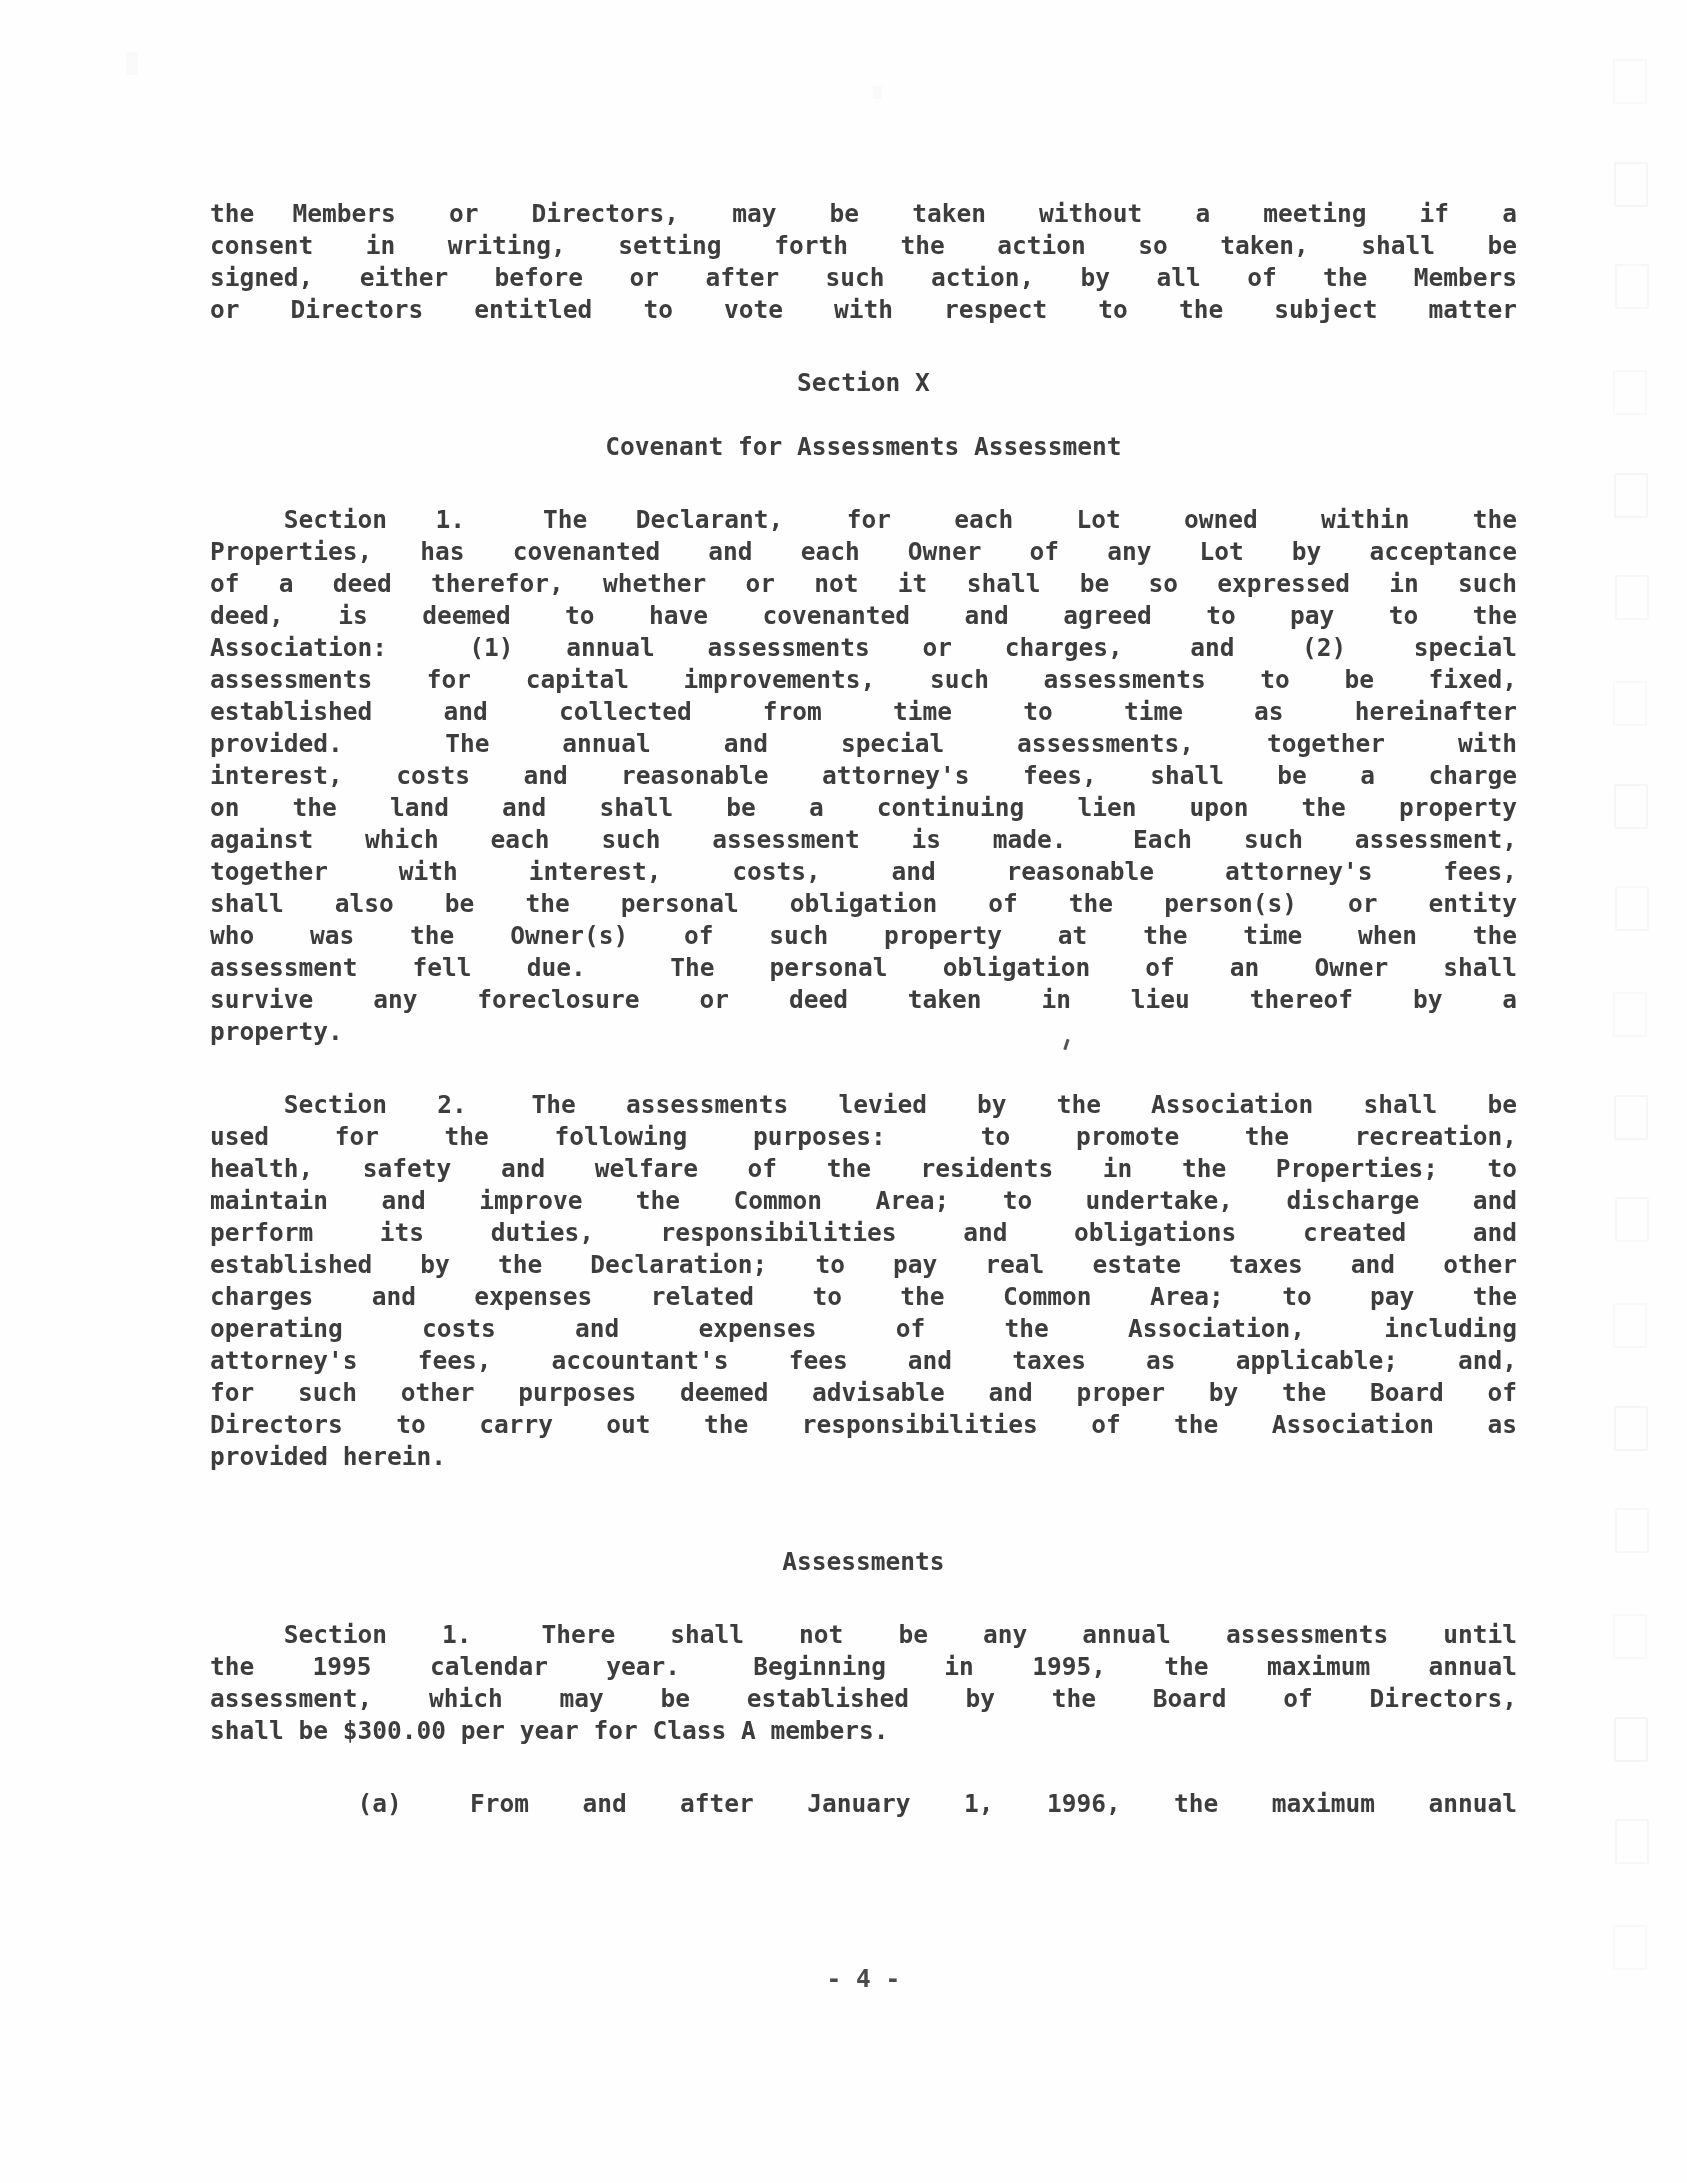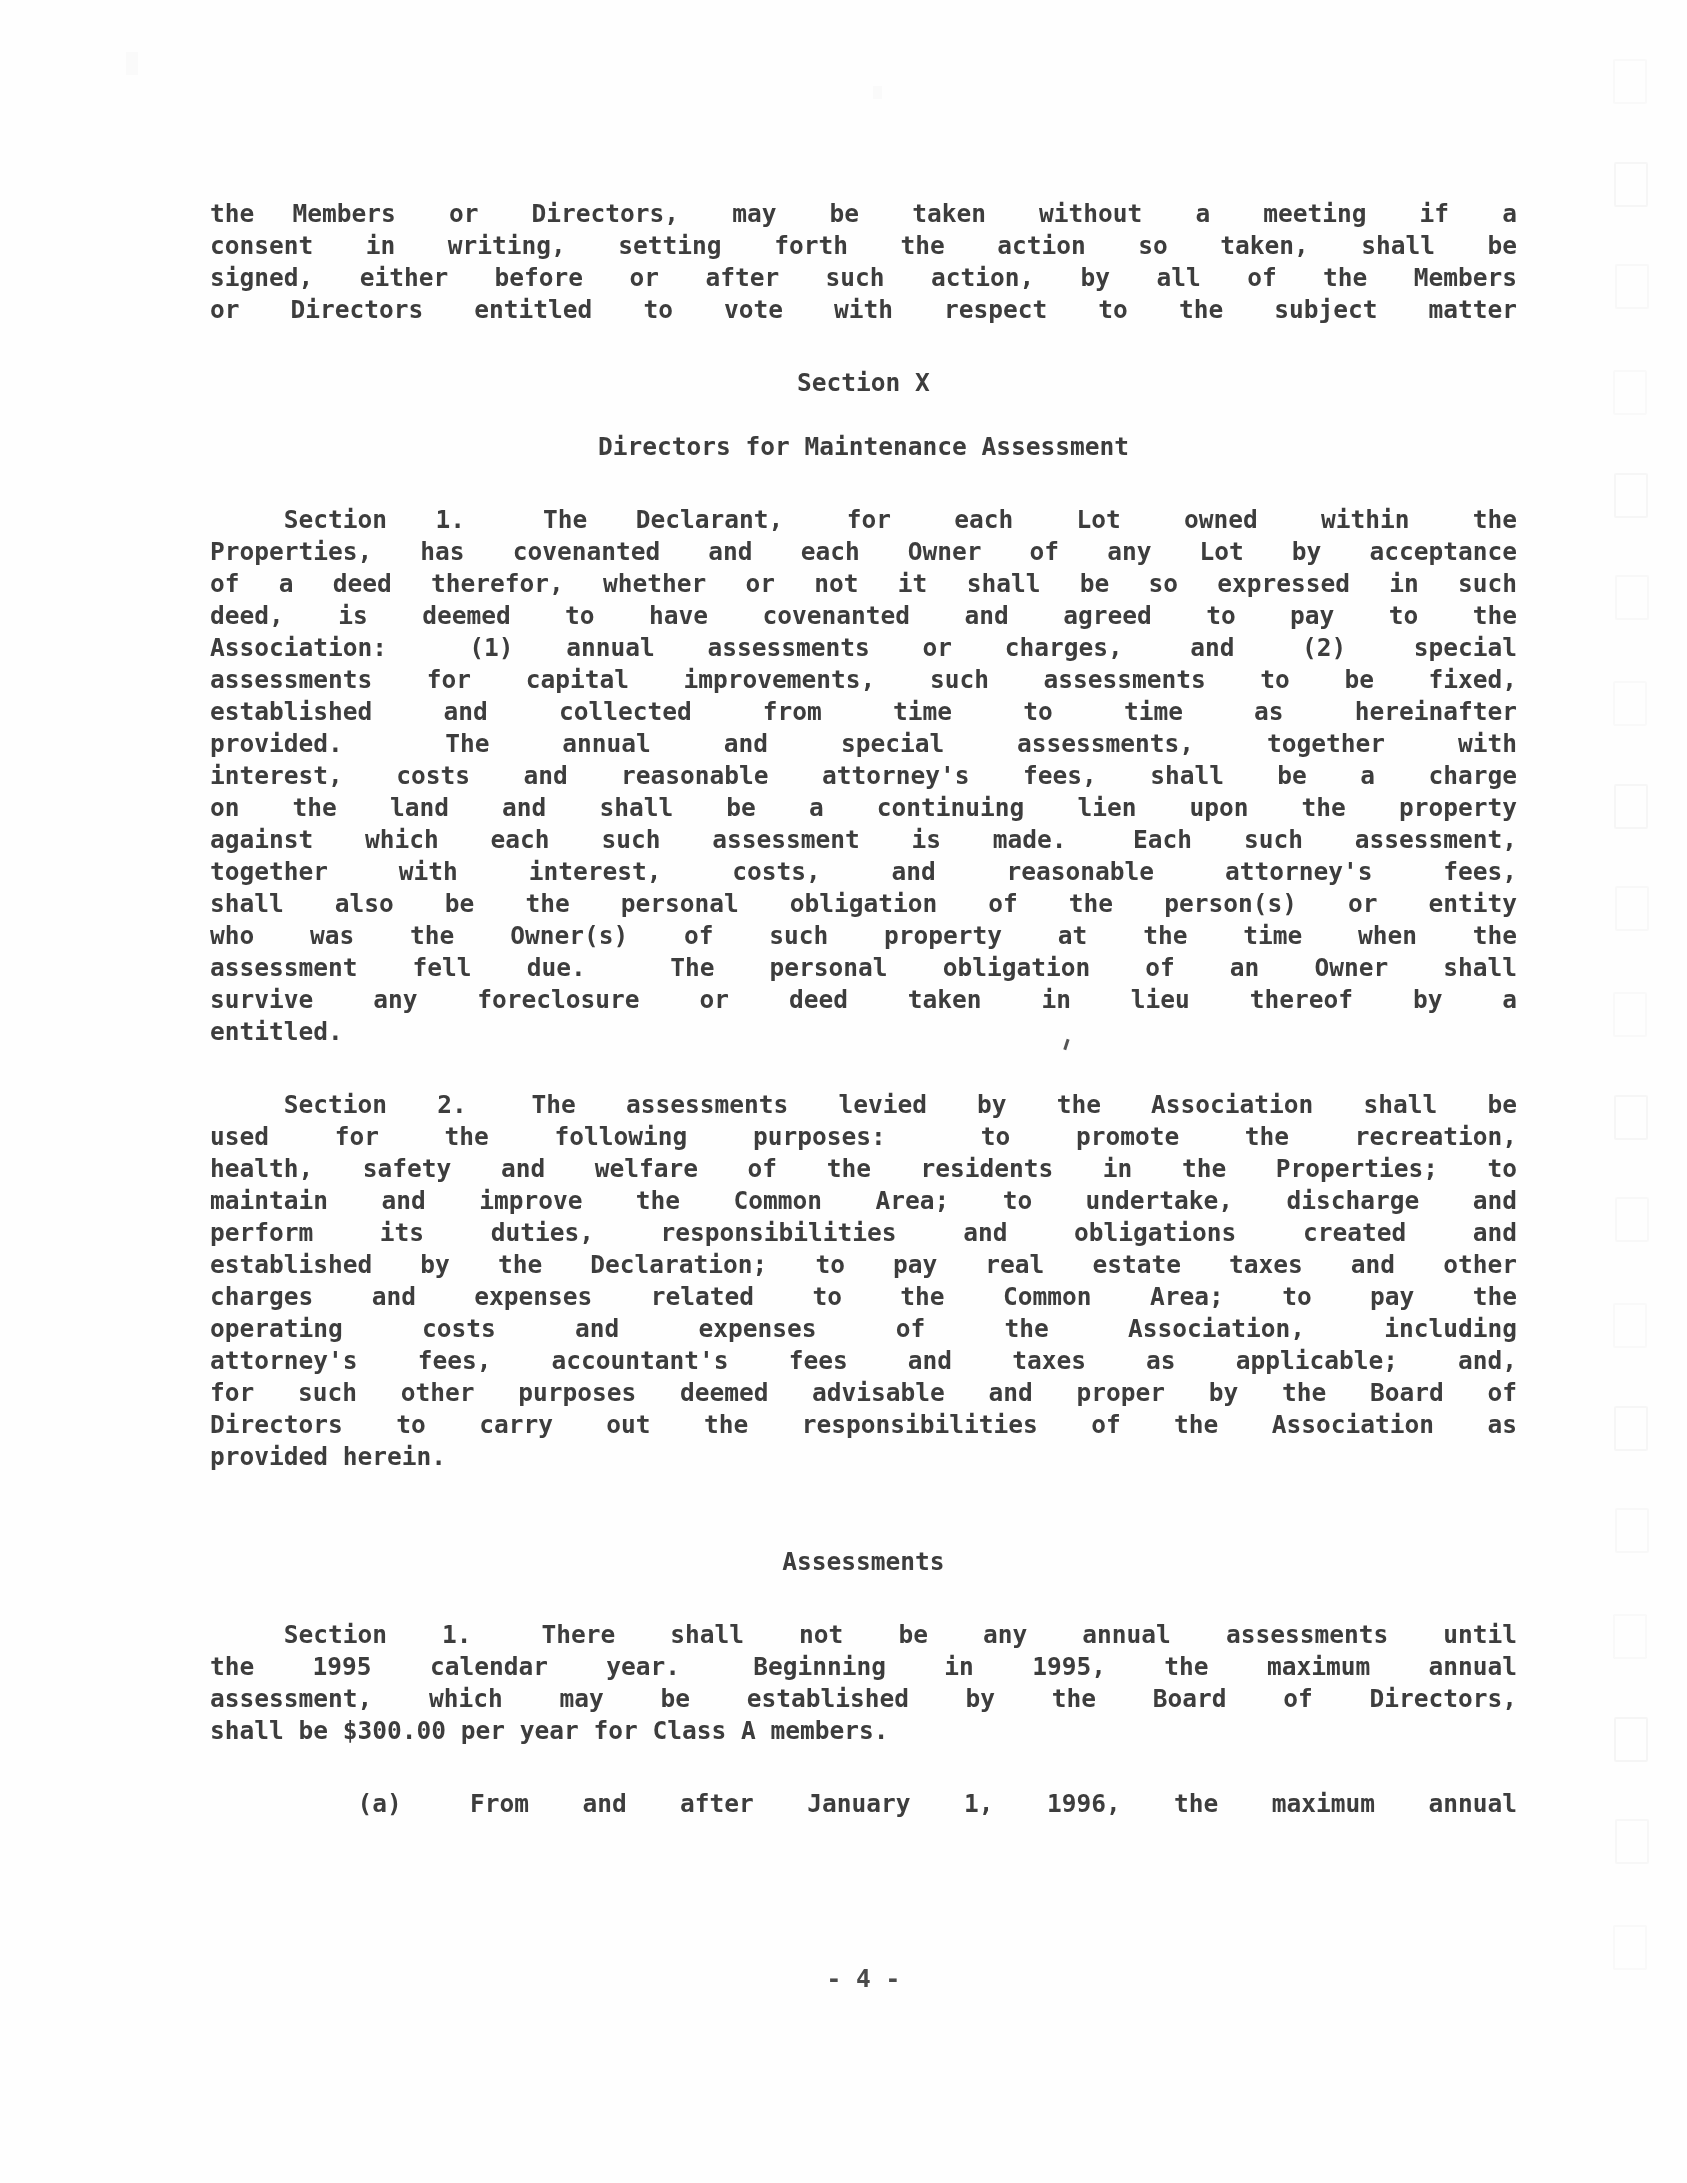--- a/index.html
+++ b/index.html
@@ -125,39 +125,39 @@
 
   <div class="content">
       <div style="height: 198px;"></div>
       <div class="tline" style="display: flex; width: 1307px;"><span style="white-space: pre; flex: 0 0 auto;">the</span><span style="white-space: pre; flex: 1 1 auto; min-width: 14.6px;"> </span><span style="white-space: pre; flex: 0 0 auto;">Members</span><span style="white-space: pre; flex: 1 1 auto; min-width: 29px;">  </span><span style="white-space: pre; flex: 0 0 auto;">or</span><span style="white-space: pre; flex: 1 1 auto; min-width: 29px;">  </span><span style="white-space: pre; flex: 0 0 auto;">Directors,</span><span style="white-space: pre; flex: 1 1 auto; min-width: 29px;">  </span><span style="white-space: pre; flex: 0 0 auto;">may</span><span style="white-space: pre; flex: 1 1 auto; min-width: 29px;">  </span><span style="white-space: pre; flex: 0 0 auto;">be</span><span style="white-space: pre; flex: 1 1 auto; min-width: 29px;">  </span><span style="white-space: pre; flex: 0 0 auto;">taken</span><span style="white-space: pre; flex: 1 1 auto; min-width: 29px;">  </span><span style="white-space: pre; flex: 0 0 auto;">without</span><span style="white-space: pre; flex: 1 1 auto; min-width: 29px;">  </span><span style="white-space: pre; flex: 0 0 auto;">a</span><span style="white-space: pre; flex: 1 1 auto; min-width: 29px;">  </span><span style="white-space: pre; flex: 0 0 auto;">meeting</span><span style="white-space: pre; flex: 1 1 auto; min-width: 29px;">  </span><span style="white-space: pre; flex: 0 0 auto;">if</span><span style="white-space: pre; flex: 1 1 auto; min-width: 29px;">  </span><span style="white-space: pre; flex: 0 0 auto;">a</span></div>
       <div class="tline" style="display: flex; width: 1307px;"><span style="white-space: pre; flex: 0 0 auto;">consent</span><span style="white-space: pre; flex: 1 1 auto; min-width: 29px;">  </span><span style="white-space: pre; flex: 0 0 auto;">in</span><span style="white-space: pre; flex: 1 1 auto; min-width: 29px;">  </span><span style="white-space: pre; flex: 0 0 auto;">writing,</span><span style="white-space: pre; flex: 1 1 auto; min-width: 29px;">  </span><span style="white-space: pre; flex: 0 0 auto;">setting</span><span style="white-space: pre; flex: 1 1 auto; min-width: 29px;">  </span><span style="white-space: pre; flex: 0 0 auto;">forth</span><span style="white-space: pre; flex: 1 1 auto; min-width: 29px;">  </span><span style="white-space: pre; flex: 0 0 auto;">the</span><span style="white-space: pre; flex: 1 1 auto; min-width: 29px;">  </span><span style="white-space: pre; flex: 0 0 auto;">action</span><span style="white-space: pre; flex: 1 1 auto; min-width: 29px;">  </span><span style="white-space: pre; flex: 0 0 auto;">so</span><span style="white-space: pre; flex: 1 1 auto; min-width: 29px;">  </span><span style="white-space: pre; flex: 0 0 auto;">taken,</span><span style="white-space: pre; flex: 1 1 auto; min-width: 29px;">  </span><span style="white-space: pre; flex: 0 0 auto;">shall</span><span style="white-space: pre; flex: 1 1 auto; min-width: 29px;">  </span><span style="white-space: pre; flex: 0 0 auto;">be</span></div>
       <div class="tline" style="display: flex; width: 1307px;"><span style="white-space: pre; flex: 0 0 auto;">signed,</span><span style="white-space: pre; flex: 1 1 auto; min-width: 29px;">  </span><span style="white-space: pre; flex: 0 0 auto;">either</span><span style="white-space: pre; flex: 1 1 auto; min-width: 29px;">  </span><span style="white-space: pre; flex: 0 0 auto;">before</span><span style="white-space: pre; flex: 1 1 auto; min-width: 29px;">  </span><span style="white-space: pre; flex: 0 0 auto;">or</span><span style="white-space: pre; flex: 1 1 auto; min-width: 29px;">  </span><span style="white-space: pre; flex: 0 0 auto;">after</span><span style="white-space: pre; flex: 1 1 auto; min-width: 29px;">  </span><span style="white-space: pre; flex: 0 0 auto;">such</span><span style="white-space: pre; flex: 1 1 auto; min-width: 29px;">  </span><span style="white-space: pre; flex: 0 0 auto;">action,</span><span style="white-space: pre; flex: 1 1 auto; min-width: 29px;">  </span><span style="white-space: pre; flex: 0 0 auto;">by</span><span style="white-space: pre; flex: 1 1 auto; min-width: 29px;">  </span><span style="white-space: pre; flex: 0 0 auto;">all</span><span style="white-space: pre; flex: 1 1 auto; min-width: 29px;">  </span><span style="white-space: pre; flex: 0 0 auto;">of</span><span style="white-space: pre; flex: 1 1 auto; min-width: 29px;">  </span><span style="white-space: pre; flex: 0 0 auto;">the</span><span style="white-space: pre; flex: 1 1 auto; min-width: 29px;">  </span><span style="white-space: pre; flex: 0 0 auto;">Members</span></div>
       <div class="tline" style="display: flex; width: 1307px;"><span style="white-space: pre; flex: 0 0 auto;">or</span><span style="white-space: pre; flex: 1 1 auto; min-width: 29px;">  </span><span style="white-space: pre; flex: 0 0 auto;">Directors</span><span style="white-space: pre; flex: 1 1 auto; min-width: 29px;">  </span><span style="white-space: pre; flex: 0 0 auto;">entitled</span><span style="white-space: pre; flex: 1 1 auto; min-width: 29px;">  </span><span style="white-space: pre; flex: 0 0 auto;">to</span><span style="white-space: pre; flex: 1 1 auto; min-width: 29px;">  </span><span style="white-space: pre; flex: 0 0 auto;">vote</span><span style="white-space: pre; flex: 1 1 auto; min-width: 29px;">  </span><span style="white-space: pre; flex: 0 0 auto;">with</span><span style="white-space: pre; flex: 1 1 auto; min-width: 29px;">  </span><span style="white-space: pre; flex: 0 0 auto;">respect</span><span style="white-space: pre; flex: 1 1 auto; min-width: 29px;">  </span><span style="white-space: pre; flex: 0 0 auto;">to</span><span style="white-space: pre; flex: 1 1 auto; min-width: 29px;">  </span><span style="white-space: pre; flex: 0 0 auto;">the</span><span style="white-space: pre; flex: 1 1 auto; min-width: 29px;">  </span><span style="white-space: pre; flex: 0 0 auto;">subject</span><span style="white-space: pre; flex: 1 1 auto; min-width: 29px;">  </span><span style="white-space: pre; flex: 0 0 auto;">matter</span></div>
       <div class="vgap-lg"></div>
       <div class="centered">Section X</div>
       <div class="vgap-md"></div>
-      <div class="centered">Directors for Maintenance Assessment</div>
+      <div class="centered">Covenant for Assessments Assessment</div>
       <div class="vgap-lg"></div>
       <div class="tline" style="display: flex; width: 1307px;"><span style="white-space: pre; flex: 0 0 auto;">     </span><span style="white-space: pre; flex: 0 0 auto;">Section</span><span style="white-space: pre; flex: 1 1 auto; min-width: 14.6px;"> </span><span style="white-space: pre; flex: 0 0 auto;">1.</span><span style="white-space: pre; flex: 1 1 auto; min-width: 44px;">   </span><span style="white-space: pre; flex: 0 0 auto;">The</span><span style="white-space: pre; flex: 1 1 auto; min-width: 14.6px;"> </span><span style="white-space: pre; flex: 0 0 auto;">Declarant,</span><span style="white-space: pre; flex: 1 1 auto; min-width: 29px;">  </span><span style="white-space: pre; flex: 0 0 auto;">for</span><span style="white-space: pre; flex: 1 1 auto; min-width: 29px;">  </span><span style="white-space: pre; flex: 0 0 auto;">each</span><span style="white-space: pre; flex: 1 1 auto; min-width: 29px;">  </span><span style="white-space: pre; flex: 0 0 auto;">Lot</span><span style="white-space: pre; flex: 1 1 auto; min-width: 29px;">  </span><span style="white-space: pre; flex: 0 0 auto;">owned</span><span style="white-space: pre; flex: 1 1 auto; min-width: 29px;">  </span><span style="white-space: pre; flex: 0 0 auto;">within</span><span style="white-space: pre; flex: 1 1 auto; min-width: 29px;">  </span><span style="white-space: pre; flex: 0 0 auto;">the</span></div>
       <div class="tline" style="display: flex; width: 1307px;"><span style="white-space: pre; flex: 0 0 auto;">Properties,</span><span style="white-space: pre; flex: 1 1 auto; min-width: 14.6px;"> </span><span style="white-space: pre; flex: 0 0 auto;">has</span><span style="white-space: pre; flex: 1 1 auto; min-width: 14.6px;"> </span><span style="white-space: pre; flex: 0 0 auto;">covenanted</span><span style="white-space: pre; flex: 1 1 auto; min-width: 14.6px;"> </span><span style="white-space: pre; flex: 0 0 auto;">and</span><span style="white-space: pre; flex: 1 1 auto; min-width: 14.6px;"> </span><span style="white-space: pre; flex: 0 0 auto;">each</span><span style="white-space: pre; flex: 1 1 auto; min-width: 14.6px;"> </span><span style="white-space: pre; flex: 0 0 auto;">Owner</span><span style="white-space: pre; flex: 1 1 auto; min-width: 14.6px;"> </span><span style="white-space: pre; flex: 0 0 auto;">of</span><span style="white-space: pre; flex: 1 1 auto; min-width: 14.6px;"> </span><span style="white-space: pre; flex: 0 0 auto;">any</span><span style="white-space: pre; flex: 1 1 auto; min-width: 14.6px;"> </span><span style="white-space: pre; flex: 0 0 auto;">Lot</span><span style="white-space: pre; flex: 1 1 auto; min-width: 14.6px;"> </span><span style="white-space: pre; flex: 0 0 auto;">by</span><span style="white-space: pre; flex: 1 1 auto; min-width: 14.6px;"> </span><span style="white-space: pre; flex: 0 0 auto;">acceptance</span></div>
       <div class="tline" style="display: flex; width: 1307px;"><span style="white-space: pre; flex: 0 0 auto;">of</span><span style="white-space: pre; flex: 1 1 auto; min-width: 14.6px;"> </span><span style="white-space: pre; flex: 0 0 auto;">a</span><span style="white-space: pre; flex: 1 1 auto; min-width: 14.6px;"> </span><span style="white-space: pre; flex: 0 0 auto;">deed</span><span style="white-space: pre; flex: 1 1 auto; min-width: 14.6px;"> </span><span style="white-space: pre; flex: 0 0 auto;">therefor,</span><span style="white-space: pre; flex: 1 1 auto; min-width: 14.6px;"> </span><span style="white-space: pre; flex: 0 0 auto;">whether</span><span style="white-space: pre; flex: 1 1 auto; min-width: 14.6px;"> </span><span style="white-space: pre; flex: 0 0 auto;">or</span><span style="white-space: pre; flex: 1 1 auto; min-width: 14.6px;"> </span><span style="white-space: pre; flex: 0 0 auto;">not</span><span style="white-space: pre; flex: 1 1 auto; min-width: 14.6px;"> </span><span style="white-space: pre; flex: 0 0 auto;">it</span><span style="white-space: pre; flex: 1 1 auto; min-width: 14.6px;"> </span><span style="white-space: pre; flex: 0 0 auto;">shall</span><span style="white-space: pre; flex: 1 1 auto; min-width: 14.6px;"> </span><span style="white-space: pre; flex: 0 0 auto;">be</span><span style="white-space: pre; flex: 1 1 auto; min-width: 14.6px;"> </span><span style="white-space: pre; flex: 0 0 auto;">so</span><span style="white-space: pre; flex: 1 1 auto; min-width: 14.6px;"> </span><span style="white-space: pre; flex: 0 0 auto;">expressed</span><span style="white-space: pre; flex: 1 1 auto; min-width: 14.6px;"> </span><span style="white-space: pre; flex: 0 0 auto;">in</span><span style="white-space: pre; flex: 1 1 auto; min-width: 14.6px;"> </span><span style="white-space: pre; flex: 0 0 auto;">such</span></div>
       <div class="tline" style="display: flex; width: 1307px;"><span style="white-space: pre; flex: 0 0 auto;">deed,</span><span style="white-space: pre; flex: 1 1 auto; min-width: 29px;">  </span><span style="white-space: pre; flex: 0 0 auto;">is</span><span style="white-space: pre; flex: 1 1 auto; min-width: 29px;">  </span><span style="white-space: pre; flex: 0 0 auto;">deemed</span><span style="white-space: pre; flex: 1 1 auto; min-width: 29px;">  </span><span style="white-space: pre; flex: 0 0 auto;">to</span><span style="white-space: pre; flex: 1 1 auto; min-width: 29px;">  </span><span style="white-space: pre; flex: 0 0 auto;">have</span><span style="white-space: pre; flex: 1 1 auto; min-width: 29px;">  </span><span style="white-space: pre; flex: 0 0 auto;">covenanted</span><span style="white-space: pre; flex: 1 1 auto; min-width: 29px;">  </span><span style="white-space: pre; flex: 0 0 auto;">and</span><span style="white-space: pre; flex: 1 1 auto; min-width: 29px;">  </span><span style="white-space: pre; flex: 0 0 auto;">agreed</span><span style="white-space: pre; flex: 1 1 auto; min-width: 29px;">  </span><span style="white-space: pre; flex: 0 0 auto;">to</span><span style="white-space: pre; flex: 1 1 auto; min-width: 29px;">  </span><span style="white-space: pre; flex: 0 0 auto;">pay</span><span style="white-space: pre; flex: 1 1 auto; min-width: 29px;">  </span><span style="white-space: pre; flex: 0 0 auto;">to</span><span style="white-space: pre; flex: 1 1 auto; min-width: 29px;">  </span><span style="white-space: pre; flex: 0 0 auto;">the</span></div>
       <div class="tline" style="display: flex; width: 1307px;"><span style="white-space: pre; flex: 0 0 auto;">Association:</span><span style="white-space: pre; flex: 1 1 auto; min-width: 44px;">   </span><span style="white-space: pre; flex: 0 0 auto;">(1)</span><span style="white-space: pre; flex: 1 1 auto; min-width: 14.6px;"> </span><span style="white-space: pre; flex: 0 0 auto;">annual</span><span style="white-space: pre; flex: 1 1 auto; min-width: 14.6px;"> </span><span style="white-space: pre; flex: 0 0 auto;">assessments</span><span style="white-space: pre; flex: 1 1 auto; min-width: 14.6px;"> </span><span style="white-space: pre; flex: 0 0 auto;">or</span><span style="white-space: pre; flex: 1 1 auto; min-width: 14.6px;"> </span><span style="white-space: pre; flex: 0 0 auto;">charges,</span><span style="white-space: pre; flex: 1 1 auto; min-width: 29px;">  </span><span style="white-space: pre; flex: 0 0 auto;">and</span><span style="white-space: pre; flex: 1 1 auto; min-width: 29px;">  </span><span style="white-space: pre; flex: 0 0 auto;">(2)</span><span style="white-space: pre; flex: 1 1 auto; min-width: 29px;">  </span><span style="white-space: pre; flex: 0 0 auto;">special</span></div>
       <div class="tline" style="display: flex; width: 1307px;"><span style="white-space: pre; flex: 0 0 auto;">assessments</span><span style="white-space: pre; flex: 1 1 auto; min-width: 14.6px;"> </span><span style="white-space: pre; flex: 0 0 auto;">for</span><span style="white-space: pre; flex: 1 1 auto; min-width: 14.6px;"> </span><span style="white-space: pre; flex: 0 0 auto;">capital</span><span style="white-space: pre; flex: 1 1 auto; min-width: 14.6px;"> </span><span style="white-space: pre; flex: 0 0 auto;">improvements,</span><span style="white-space: pre; flex: 1 1 auto; min-width: 14.6px;"> </span><span style="white-space: pre; flex: 0 0 auto;">such</span><span style="white-space: pre; flex: 1 1 auto; min-width: 14.6px;"> </span><span style="white-space: pre; flex: 0 0 auto;">assessments</span><span style="white-space: pre; flex: 1 1 auto; min-width: 14.6px;"> </span><span style="white-space: pre; flex: 0 0 auto;">to</span><span style="white-space: pre; flex: 1 1 auto; min-width: 14.6px;"> </span><span style="white-space: pre; flex: 0 0 auto;">be</span><span style="white-space: pre; flex: 1 1 auto; min-width: 14.6px;"> </span><span style="white-space: pre; flex: 0 0 auto;">fixed,</span></div>
       <div class="tline" style="display: flex; width: 1307px;"><span style="white-space: pre; flex: 0 0 auto;">established</span><span style="white-space: pre; flex: 1 1 auto; min-width: 29px;">  </span><span style="white-space: pre; flex: 0 0 auto;">and</span><span style="white-space: pre; flex: 1 1 auto; min-width: 29px;">  </span><span style="white-space: pre; flex: 0 0 auto;">collected</span><span style="white-space: pre; flex: 1 1 auto; min-width: 29px;">  </span><span style="white-space: pre; flex: 0 0 auto;">from</span><span style="white-space: pre; flex: 1 1 auto; min-width: 29px;">  </span><span style="white-space: pre; flex: 0 0 auto;">time</span><span style="white-space: pre; flex: 1 1 auto; min-width: 29px;">  </span><span style="white-space: pre; flex: 0 0 auto;">to</span><span style="white-space: pre; flex: 1 1 auto; min-width: 29px;">  </span><span style="white-space: pre; flex: 0 0 auto;">time</span><span style="white-space: pre; flex: 1 1 auto; min-width: 29px;">  </span><span style="white-space: pre; flex: 0 0 auto;">as</span><span style="white-space: pre; flex: 1 1 auto; min-width: 29px;">  </span><span style="white-space: pre; flex: 0 0 auto;">hereinafter</span></div>
       <div class="tline" style="display: flex; width: 1307px;"><span style="white-space: pre; flex: 0 0 auto;">provided.</span><span style="white-space: pre; flex: 1 1 auto; min-width: 58px;">    </span><span style="white-space: pre; flex: 0 0 auto;">The</span><span style="white-space: pre; flex: 1 1 auto; min-width: 29px;">  </span><span style="white-space: pre; flex: 0 0 auto;">annual</span><span style="white-space: pre; flex: 1 1 auto; min-width: 29px;">  </span><span style="white-space: pre; flex: 0 0 auto;">and</span><span style="white-space: pre; flex: 1 1 auto; min-width: 29px;">  </span><span style="white-space: pre; flex: 0 0 auto;">special</span><span style="white-space: pre; flex: 1 1 auto; min-width: 29px;">  </span><span style="white-space: pre; flex: 0 0 auto;">assessments,</span><span style="white-space: pre; flex: 1 1 auto; min-width: 29px;">  </span><span style="white-space: pre; flex: 0 0 auto;">together</span><span style="white-space: pre; flex: 1 1 auto; min-width: 29px;">  </span><span style="white-space: pre; flex: 0 0 auto;">with</span></div>
       <div class="tline" style="display: flex; width: 1307px;"><span style="white-space: pre; flex: 0 0 auto;">interest,</span><span style="white-space: pre; flex: 1 1 auto; min-width: 14.6px;"> </span><span style="white-space: pre; flex: 0 0 auto;">costs</span><span style="white-space: pre; flex: 1 1 auto; min-width: 14.6px;"> </span><span style="white-space: pre; flex: 0 0 auto;">and</span><span style="white-space: pre; flex: 1 1 auto; min-width: 14.6px;"> </span><span style="white-space: pre; flex: 0 0 auto;">reasonable</span><span style="white-space: pre; flex: 1 1 auto; min-width: 14.6px;"> </span><span style="white-space: pre; flex: 0 0 auto;">attorney's</span><span style="white-space: pre; flex: 1 1 auto; min-width: 14.6px;"> </span><span style="white-space: pre; flex: 0 0 auto;">fees,</span><span style="white-space: pre; flex: 1 1 auto; min-width: 14.6px;"> </span><span style="white-space: pre; flex: 0 0 auto;">shall</span><span style="white-space: pre; flex: 1 1 auto; min-width: 14.6px;"> </span><span style="white-space: pre; flex: 0 0 auto;">be</span><span style="white-space: pre; flex: 1 1 auto; min-width: 14.6px;"> </span><span style="white-space: pre; flex: 0 0 auto;">a</span><span style="white-space: pre; flex: 1 1 auto; min-width: 14.6px;"> </span><span style="white-space: pre; flex: 0 0 auto;">charge</span></div>
       <div class="tline" style="display: flex; width: 1307px;"><span style="white-space: pre; flex: 0 0 auto;">on</span><span style="white-space: pre; flex: 1 1 auto; min-width: 29px;">  </span><span style="white-space: pre; flex: 0 0 auto;">the</span><span style="white-space: pre; flex: 1 1 auto; min-width: 29px;">  </span><span style="white-space: pre; flex: 0 0 auto;">land</span><span style="white-space: pre; flex: 1 1 auto; min-width: 29px;">  </span><span style="white-space: pre; flex: 0 0 auto;">and</span><span style="white-space: pre; flex: 1 1 auto; min-width: 29px;">  </span><span style="white-space: pre; flex: 0 0 auto;">shall</span><span style="white-space: pre; flex: 1 1 auto; min-width: 29px;">  </span><span style="white-space: pre; flex: 0 0 auto;">be</span><span style="white-space: pre; flex: 1 1 auto; min-width: 29px;">  </span><span style="white-space: pre; flex: 0 0 auto;">a</span><span style="white-space: pre; flex: 1 1 auto; min-width: 29px;">  </span><span style="white-space: pre; flex: 0 0 auto;">continuing</span><span style="white-space: pre; flex: 1 1 auto; min-width: 29px;">  </span><span style="white-space: pre; flex: 0 0 auto;">lien</span><span style="white-space: pre; flex: 1 1 auto; min-width: 29px;">  </span><span style="white-space: pre; flex: 0 0 auto;">upon</span><span style="white-space: pre; flex: 1 1 auto; min-width: 29px;">  </span><span style="white-space: pre; flex: 0 0 auto;">the</span><span style="white-space: pre; flex: 1 1 auto; min-width: 29px;">  </span><span style="white-space: pre; flex: 0 0 auto;">property</span></div>
       <div class="tline" style="display: flex; width: 1307px;"><span style="white-space: pre; flex: 0 0 auto;">against</span><span style="white-space: pre; flex: 1 1 auto; min-width: 14.6px;"> </span><span style="white-space: pre; flex: 0 0 auto;">which</span><span style="white-space: pre; flex: 1 1 auto; min-width: 14.6px;"> </span><span style="white-space: pre; flex: 0 0 auto;">each</span><span style="white-space: pre; flex: 1 1 auto; min-width: 14.6px;"> </span><span style="white-space: pre; flex: 0 0 auto;">such</span><span style="white-space: pre; flex: 1 1 auto; min-width: 14.6px;"> </span><span style="white-space: pre; flex: 0 0 auto;">assessment</span><span style="white-space: pre; flex: 1 1 auto; min-width: 14.6px;"> </span><span style="white-space: pre; flex: 0 0 auto;">is</span><span style="white-space: pre; flex: 1 1 auto; min-width: 14.6px;"> </span><span style="white-space: pre; flex: 0 0 auto;">made.</span><span style="white-space: pre; flex: 1 1 auto; min-width: 29px;">  </span><span style="white-space: pre; flex: 0 0 auto;">Each</span><span style="white-space: pre; flex: 1 1 auto; min-width: 14.6px;"> </span><span style="white-space: pre; flex: 0 0 auto;">such</span><span style="white-space: pre; flex: 1 1 auto; min-width: 14.6px;"> </span><span style="white-space: pre; flex: 0 0 auto;">assessment,</span></div>
       <div class="tline" style="display: flex; width: 1307px;"><span style="white-space: pre; flex: 0 0 auto;">together</span><span style="white-space: pre; flex: 1 1 auto; min-width: 29px;">  </span><span style="white-space: pre; flex: 0 0 auto;">with</span><span style="white-space: pre; flex: 1 1 auto; min-width: 29px;">  </span><span style="white-space: pre; flex: 0 0 auto;">interest,</span><span style="white-space: pre; flex: 1 1 auto; min-width: 29px;">  </span><span style="white-space: pre; flex: 0 0 auto;">costs,</span><span style="white-space: pre; flex: 1 1 auto; min-width: 29px;">  </span><span style="white-space: pre; flex: 0 0 auto;">and</span><span style="white-space: pre; flex: 1 1 auto; min-width: 29px;">  </span><span style="white-space: pre; flex: 0 0 auto;">reasonable</span><span style="white-space: pre; flex: 1 1 auto; min-width: 29px;">  </span><span style="white-space: pre; flex: 0 0 auto;">attorney's</span><span style="white-space: pre; flex: 1 1 auto; min-width: 29px;">  </span><span style="white-space: pre; flex: 0 0 auto;">fees,</span></div>
       <div class="tline" style="display: flex; width: 1307px;"><span style="white-space: pre; flex: 0 0 auto;">shall</span><span style="white-space: pre; flex: 1 1 auto; min-width: 14.6px;"> </span><span style="white-space: pre; flex: 0 0 auto;">also</span><span style="white-space: pre; flex: 1 1 auto; min-width: 14.6px;"> </span><span style="white-space: pre; flex: 0 0 auto;">be</span><span style="white-space: pre; flex: 1 1 auto; min-width: 14.6px;"> </span><span style="white-space: pre; flex: 0 0 auto;">the</span><span style="white-space: pre; flex: 1 1 auto; min-width: 14.6px;"> </span><span style="white-space: pre; flex: 0 0 auto;">personal</span><span style="white-space: pre; flex: 1 1 auto; min-width: 14.6px;"> </span><span style="white-space: pre; flex: 0 0 auto;">obligation</span><span style="white-space: pre; flex: 1 1 auto; min-width: 14.6px;"> </span><span style="white-space: pre; flex: 0 0 auto;">of</span><span style="white-space: pre; flex: 1 1 auto; min-width: 14.6px;"> </span><span style="white-space: pre; flex: 0 0 auto;">the</span><span style="white-space: pre; flex: 1 1 auto; min-width: 14.6px;"> </span><span style="white-space: pre; flex: 0 0 auto;">person(s)</span><span style="white-space: pre; flex: 1 1 auto; min-width: 14.6px;"> </span><span style="white-space: pre; flex: 0 0 auto;">or</span><span style="white-space: pre; flex: 1 1 auto; min-width: 14.6px;"> </span><span style="white-space: pre; flex: 0 0 auto;">entity</span></div>
       <div class="tline" style="display: flex; width: 1307px;"><span style="white-space: pre; flex: 0 0 auto;">who</span><span style="white-space: pre; flex: 1 1 auto; min-width: 29px;">  </span><span style="white-space: pre; flex: 0 0 auto;">was</span><span style="white-space: pre; flex: 1 1 auto; min-width: 29px;">  </span><span style="white-space: pre; flex: 0 0 auto;">the</span><span style="white-space: pre; flex: 1 1 auto; min-width: 29px;">  </span><span style="white-space: pre; flex: 0 0 auto;">Owner(s)</span><span style="white-space: pre; flex: 1 1 auto; min-width: 29px;">  </span><span style="white-space: pre; flex: 0 0 auto;">of</span><span style="white-space: pre; flex: 1 1 auto; min-width: 29px;">  </span><span style="white-space: pre; flex: 0 0 auto;">such</span><span style="white-space: pre; flex: 1 1 auto; min-width: 29px;">  </span><span style="white-space: pre; flex: 0 0 auto;">property</span><span style="white-space: pre; flex: 1 1 auto; min-width: 29px;">  </span><span style="white-space: pre; flex: 0 0 auto;">at</span><span style="white-space: pre; flex: 1 1 auto; min-width: 29px;">  </span><span style="white-space: pre; flex: 0 0 auto;">the</span><span style="white-space: pre; flex: 1 1 auto; min-width: 29px;">  </span><span style="white-space: pre; flex: 0 0 auto;">time</span><span style="white-space: pre; flex: 1 1 auto; min-width: 29px;">  </span><span style="white-space: pre; flex: 0 0 auto;">when</span><span style="white-space: pre; flex: 1 1 auto; min-width: 29px;">  </span><span style="white-space: pre; flex: 0 0 auto;">the</span></div>
       <div class="tline" style="display: flex; width: 1307px;"><span style="white-space: pre; flex: 0 0 auto;">assessment</span><span style="white-space: pre; flex: 1 1 auto; min-width: 14.6px;"> </span><span style="white-space: pre; flex: 0 0 auto;">fell</span><span style="white-space: pre; flex: 1 1 auto; min-width: 14.6px;"> </span><span style="white-space: pre; flex: 0 0 auto;">due.</span><span style="white-space: pre; flex: 1 1 auto; min-width: 44px;">   </span><span style="white-space: pre; flex: 0 0 auto;">The</span><span style="white-space: pre; flex: 1 1 auto; min-width: 14.6px;"> </span><span style="white-space: pre; flex: 0 0 auto;">personal</span><span style="white-space: pre; flex: 1 1 auto; min-width: 14.6px;"> </span><span style="white-space: pre; flex: 0 0 auto;">obligation</span><span style="white-space: pre; flex: 1 1 auto; min-width: 14.6px;"> </span><span style="white-space: pre; flex: 0 0 auto;">of</span><span style="white-space: pre; flex: 1 1 auto; min-width: 14.6px;"> </span><span style="white-space: pre; flex: 0 0 auto;">an</span><span style="white-space: pre; flex: 1 1 auto; min-width: 14.6px;"> </span><span style="white-space: pre; flex: 0 0 auto;">Owner</span><span style="white-space: pre; flex: 1 1 auto; min-width: 14.6px;"> </span><span style="white-space: pre; flex: 0 0 auto;">shall</span></div>
       <div class="tline" style="display: flex; width: 1307px;"><span style="white-space: pre; flex: 0 0 auto;">survive</span><span style="white-space: pre; flex: 1 1 auto; min-width: 29px;">  </span><span style="white-space: pre; flex: 0 0 auto;">any</span><span style="white-space: pre; flex: 1 1 auto; min-width: 29px;">  </span><span style="white-space: pre; flex: 0 0 auto;">foreclosure</span><span style="white-space: pre; flex: 1 1 auto; min-width: 29px;">  </span><span style="white-space: pre; flex: 0 0 auto;">or</span><span style="white-space: pre; flex: 1 1 auto; min-width: 29px;">  </span><span style="white-space: pre; flex: 0 0 auto;">deed</span><span style="white-space: pre; flex: 1 1 auto; min-width: 29px;">  </span><span style="white-space: pre; flex: 0 0 auto;">taken</span><span style="white-space: pre; flex: 1 1 auto; min-width: 29px;">  </span><span style="white-space: pre; flex: 0 0 auto;">in</span><span style="white-space: pre; flex: 1 1 auto; min-width: 29px;">  </span><span style="white-space: pre; flex: 0 0 auto;">lieu</span><span style="white-space: pre; flex: 1 1 auto; min-width: 29px;">  </span><span style="white-space: pre; flex: 0 0 auto;">thereof</span><span style="white-space: pre; flex: 1 1 auto; min-width: 29px;">  </span><span style="white-space: pre; flex: 0 0 auto;">by</span><span style="white-space: pre; flex: 1 1 auto; min-width: 29px;">  </span><span style="white-space: pre; flex: 0 0 auto;">a</span></div>
-      <div class="tline">entitled.</div>
+      <div class="tline">property.</div>
       <div class="vgap-lg"></div>
       <div class="tline" style="display: flex; width: 1307px;"><span style="white-space: pre; flex: 0 0 auto;">     </span><span style="white-space: pre; flex: 0 0 auto;">Section</span><span style="white-space: pre; flex: 1 1 auto; min-width: 14.6px;"> </span><span style="white-space: pre; flex: 0 0 auto;">2.</span><span style="white-space: pre; flex: 1 1 auto; min-width: 29px;">  </span><span style="white-space: pre; flex: 0 0 auto;">The</span><span style="white-space: pre; flex: 1 1 auto; min-width: 14.6px;"> </span><span style="white-space: pre; flex: 0 0 auto;">assessments</span><span style="white-space: pre; flex: 1 1 auto; min-width: 14.6px;"> </span><span style="white-space: pre; flex: 0 0 auto;">levied</span><span style="white-space: pre; flex: 1 1 auto; min-width: 14.6px;"> </span><span style="white-space: pre; flex: 0 0 auto;">by</span><span style="white-space: pre; flex: 1 1 auto; min-width: 14.6px;"> </span><span style="white-space: pre; flex: 0 0 auto;">the</span><span style="white-space: pre; flex: 1 1 auto; min-width: 14.6px;"> </span><span style="white-space: pre; flex: 0 0 auto;">Association</span><span style="white-space: pre; flex: 1 1 auto; min-width: 14.6px;"> </span><span style="white-space: pre; flex: 0 0 auto;">shall</span><span style="white-space: pre; flex: 1 1 auto; min-width: 14.6px;"> </span><span style="white-space: pre; flex: 0 0 auto;">be</span></div>
       <div class="tline" style="display: flex; width: 1307px;"><span style="white-space: pre; flex: 0 0 auto;">used</span><span style="white-space: pre; flex: 1 1 auto; min-width: 29px;">  </span><span style="white-space: pre; flex: 0 0 auto;">for</span><span style="white-space: pre; flex: 1 1 auto; min-width: 29px;">  </span><span style="white-space: pre; flex: 0 0 auto;">the</span><span style="white-space: pre; flex: 1 1 auto; min-width: 29px;">  </span><span style="white-space: pre; flex: 0 0 auto;">following</span><span style="white-space: pre; flex: 1 1 auto; min-width: 29px;">  </span><span style="white-space: pre; flex: 0 0 auto;">purposes:</span><span style="white-space: pre; flex: 1 1 auto; min-width: 58px;">    </span><span style="white-space: pre; flex: 0 0 auto;">to</span><span style="white-space: pre; flex: 1 1 auto; min-width: 29px;">  </span><span style="white-space: pre; flex: 0 0 auto;">promote</span><span style="white-space: pre; flex: 1 1 auto; min-width: 29px;">  </span><span style="white-space: pre; flex: 0 0 auto;">the</span><span style="white-space: pre; flex: 1 1 auto; min-width: 29px;">  </span><span style="white-space: pre; flex: 0 0 auto;">recreation,</span></div>
       <div class="tline" style="display: flex; width: 1307px;"><span style="white-space: pre; flex: 0 0 auto;">health,</span><span style="white-space: pre; flex: 1 1 auto; min-width: 14.6px;"> </span><span style="white-space: pre; flex: 0 0 auto;">safety</span><span style="white-space: pre; flex: 1 1 auto; min-width: 14.6px;"> </span><span style="white-space: pre; flex: 0 0 auto;">and</span><span style="white-space: pre; flex: 1 1 auto; min-width: 14.6px;"> </span><span style="white-space: pre; flex: 0 0 auto;">welfare</span><span style="white-space: pre; flex: 1 1 auto; min-width: 14.6px;"> </span><span style="white-space: pre; flex: 0 0 auto;">of</span><span style="white-space: pre; flex: 1 1 auto; min-width: 14.6px;"> </span><span style="white-space: pre; flex: 0 0 auto;">the</span><span style="white-space: pre; flex: 1 1 auto; min-width: 14.6px;"> </span><span style="white-space: pre; flex: 0 0 auto;">residents</span><span style="white-space: pre; flex: 1 1 auto; min-width: 14.6px;"> </span><span style="white-space: pre; flex: 0 0 auto;">in</span><span style="white-space: pre; flex: 1 1 auto; min-width: 14.6px;"> </span><span style="white-space: pre; flex: 0 0 auto;">the</span><span style="white-space: pre; flex: 1 1 auto; min-width: 14.6px;"> </span><span style="white-space: pre; flex: 0 0 auto;">Properties;</span><span style="white-space: pre; flex: 1 1 auto; min-width: 14.6px;"> </span><span style="white-space: pre; flex: 0 0 auto;">to</span></div>
       <div class="tline" style="display: flex; width: 1307px;"><span style="white-space: pre; flex: 0 0 auto;">maintain</span><span style="white-space: pre; flex: 1 1 auto; min-width: 14.6px;"> </span><span style="white-space: pre; flex: 0 0 auto;">and</span><span style="white-space: pre; flex: 1 1 auto; min-width: 14.6px;"> </span><span style="white-space: pre; flex: 0 0 auto;">improve</span><span style="white-space: pre; flex: 1 1 auto; min-width: 14.6px;"> </span><span style="white-space: pre; flex: 0 0 auto;">the</span><span style="white-space: pre; flex: 1 1 auto; min-width: 14.6px;"> </span><span style="white-space: pre; flex: 0 0 auto;">Common</span><span style="white-space: pre; flex: 1 1 auto; min-width: 14.6px;"> </span><span style="white-space: pre; flex: 0 0 auto;">Area;</span><span style="white-space: pre; flex: 1 1 auto; min-width: 14.6px;"> </span><span style="white-space: pre; flex: 0 0 auto;">to</span><span style="white-space: pre; flex: 1 1 auto; min-width: 14.6px;"> </span><span style="white-space: pre; flex: 0 0 auto;">undertake,</span><span style="white-space: pre; flex: 1 1 auto; min-width: 14.6px;"> </span><span style="white-space: pre; flex: 0 0 auto;">discharge</span><span style="white-space: pre; flex: 1 1 auto; min-width: 14.6px;"> </span><span style="white-space: pre; flex: 0 0 auto;">and</span></div>
       <div class="tline" style="display: flex; width: 1307px;"><span style="white-space: pre; flex: 0 0 auto;">perform</span><span style="white-space: pre; flex: 1 1 auto; min-width: 29px;">  </span><span style="white-space: pre; flex: 0 0 auto;">its</span><span style="white-space: pre; flex: 1 1 auto; min-width: 29px;">  </span><span style="white-space: pre; flex: 0 0 auto;">duties,</span><span style="white-space: pre; flex: 1 1 auto; min-width: 29px;">  </span><span style="white-space: pre; flex: 0 0 auto;">responsibilities</span><span style="white-space: pre; flex: 1 1 auto; min-width: 29px;">  </span><span style="white-space: pre; flex: 0 0 auto;">and</span><span style="white-space: pre; flex: 1 1 auto; min-width: 29px;">  </span><span style="white-space: pre; flex: 0 0 auto;">obligations</span><span style="white-space: pre; flex: 1 1 auto; min-width: 29px;">  </span><span style="white-space: pre; flex: 0 0 auto;">created</span><span style="white-space: pre; flex: 1 1 auto; min-width: 29px;">  </span><span style="white-space: pre; flex: 0 0 auto;">and</span></div>
       <div class="tline" style="display: flex; width: 1307px;"><span style="white-space: pre; flex: 0 0 auto;">established</span><span style="white-space: pre; flex: 1 1 auto; min-width: 14.6px;"> </span><span style="white-space: pre; flex: 0 0 auto;">by</span><span style="white-space: pre; flex: 1 1 auto; min-width: 14.6px;"> </span><span style="white-space: pre; flex: 0 0 auto;">the</span><span style="white-space: pre; flex: 1 1 auto; min-width: 14.6px;"> </span><span style="white-space: pre; flex: 0 0 auto;">Declaration;</span><span style="white-space: pre; flex: 1 1 auto; min-width: 14.6px;"> </span><span style="white-space: pre; flex: 0 0 auto;">to</span><span style="white-space: pre; flex: 1 1 auto; min-width: 14.6px;"> </span><span style="white-space: pre; flex: 0 0 auto;">pay</span><span style="white-space: pre; flex: 1 1 auto; min-width: 14.6px;"> </span><span style="white-space: pre; flex: 0 0 auto;">real</span><span style="white-space: pre; flex: 1 1 auto; min-width: 14.6px;"> </span><span style="white-space: pre; flex: 0 0 auto;">estate</span><span style="white-space: pre; flex: 1 1 auto; min-width: 14.6px;"> </span><span style="white-space: pre; flex: 0 0 auto;">taxes</span><span style="white-space: pre; flex: 1 1 auto; min-width: 14.6px;"> </span><span style="white-space: pre; flex: 0 0 auto;">and</span><span style="white-space: pre; flex: 1 1 auto; min-width: 14.6px;"> </span><span style="white-space: pre; flex: 0 0 auto;">other</span></div>
       <div class="tline" style="display: flex; width: 1307px;"><span style="white-space: pre; flex: 0 0 auto;">charges</span><span style="white-space: pre; flex: 1 1 auto; min-width: 29px;">  </span><span style="white-space: pre; flex: 0 0 auto;">and</span><span style="white-space: pre; flex: 1 1 auto; min-width: 29px;">  </span><span style="white-space: pre; flex: 0 0 auto;">expenses</span><span style="white-space: pre; flex: 1 1 auto; min-width: 29px;">  </span><span style="white-space: pre; flex: 0 0 auto;">related</span><span style="white-space: pre; flex: 1 1 auto; min-width: 29px;">  </span><span style="white-space: pre; flex: 0 0 auto;">to</span><span style="white-space: pre; flex: 1 1 auto; min-width: 29px;">  </span><span style="white-space: pre; flex: 0 0 auto;">the</span><span style="white-space: pre; flex: 1 1 auto; min-width: 29px;">  </span><span style="white-space: pre; flex: 0 0 auto;">Common</span><span style="white-space: pre; flex: 1 1 auto; min-width: 29px;">  </span><span style="white-space: pre; flex: 0 0 auto;">Area;</span><span style="white-space: pre; flex: 1 1 auto; min-width: 29px;">  </span><span style="white-space: pre; flex: 0 0 auto;">to</span><span style="white-space: pre; flex: 1 1 auto; min-width: 29px;">  </span><span style="white-space: pre; flex: 0 0 auto;">pay</span><span style="white-space: pre; flex: 1 1 auto; min-width: 29px;">  </span><span style="white-space: pre; flex: 0 0 auto;">the</span></div>
       <div class="tline" style="display: flex; width: 1307px;"><span style="white-space: pre; flex: 0 0 auto;">operating</span><span style="white-space: pre; flex: 1 1 auto; min-width: 29px;">  </span><span style="white-space: pre; flex: 0 0 auto;">costs</span><span style="white-space: pre; flex: 1 1 auto; min-width: 29px;">  </span><span style="white-space: pre; flex: 0 0 auto;">and</span><span style="white-space: pre; flex: 1 1 auto; min-width: 29px;">  </span><span style="white-space: pre; flex: 0 0 auto;">expenses</span><span style="white-space: pre; flex: 1 1 auto; min-width: 29px;">  </span><span style="white-space: pre; flex: 0 0 auto;">of</span><span style="white-space: pre; flex: 1 1 auto; min-width: 29px;">  </span><span style="white-space: pre; flex: 0 0 auto;">the</span><span style="white-space: pre; flex: 1 1 auto; min-width: 29px;">  </span><span style="white-space: pre; flex: 0 0 auto;">Association,</span><span style="white-space: pre; flex: 1 1 auto; min-width: 29px;">  </span><span style="white-space: pre; flex: 0 0 auto;">including</span></div>
       <div class="tline" style="display: flex; width: 1307px;"><span style="white-space: pre; flex: 0 0 auto;">attorney's</span><span style="white-space: pre; flex: 1 1 auto; min-width: 14.6px;"> </span><span style="white-space: pre; flex: 0 0 auto;">fees,</span><span style="white-space: pre; flex: 1 1 auto; min-width: 14.6px;"> </span><span style="white-space: pre; flex: 0 0 auto;">accountant's</span><span style="white-space: pre; flex: 1 1 auto; min-width: 14.6px;"> </span><span style="white-space: pre; flex: 0 0 auto;">fees</span><span style="white-space: pre; flex: 1 1 auto; min-width: 14.6px;"> </span><span style="white-space: pre; flex: 0 0 auto;">and</span><span style="white-space: pre; flex: 1 1 auto; min-width: 14.6px;"> </span><span style="white-space: pre; flex: 0 0 auto;">taxes</span><span style="white-space: pre; flex: 1 1 auto; min-width: 14.6px;"> </span><span style="white-space: pre; flex: 0 0 auto;">as</span><span style="white-space: pre; flex: 1 1 auto; min-width: 14.6px;"> </span><span style="white-space: pre; flex: 0 0 auto;">applicable;</span><span style="white-space: pre; flex: 1 1 auto; min-width: 14.6px;"> </span><span style="white-space: pre; flex: 0 0 auto;">and,</span></div>

